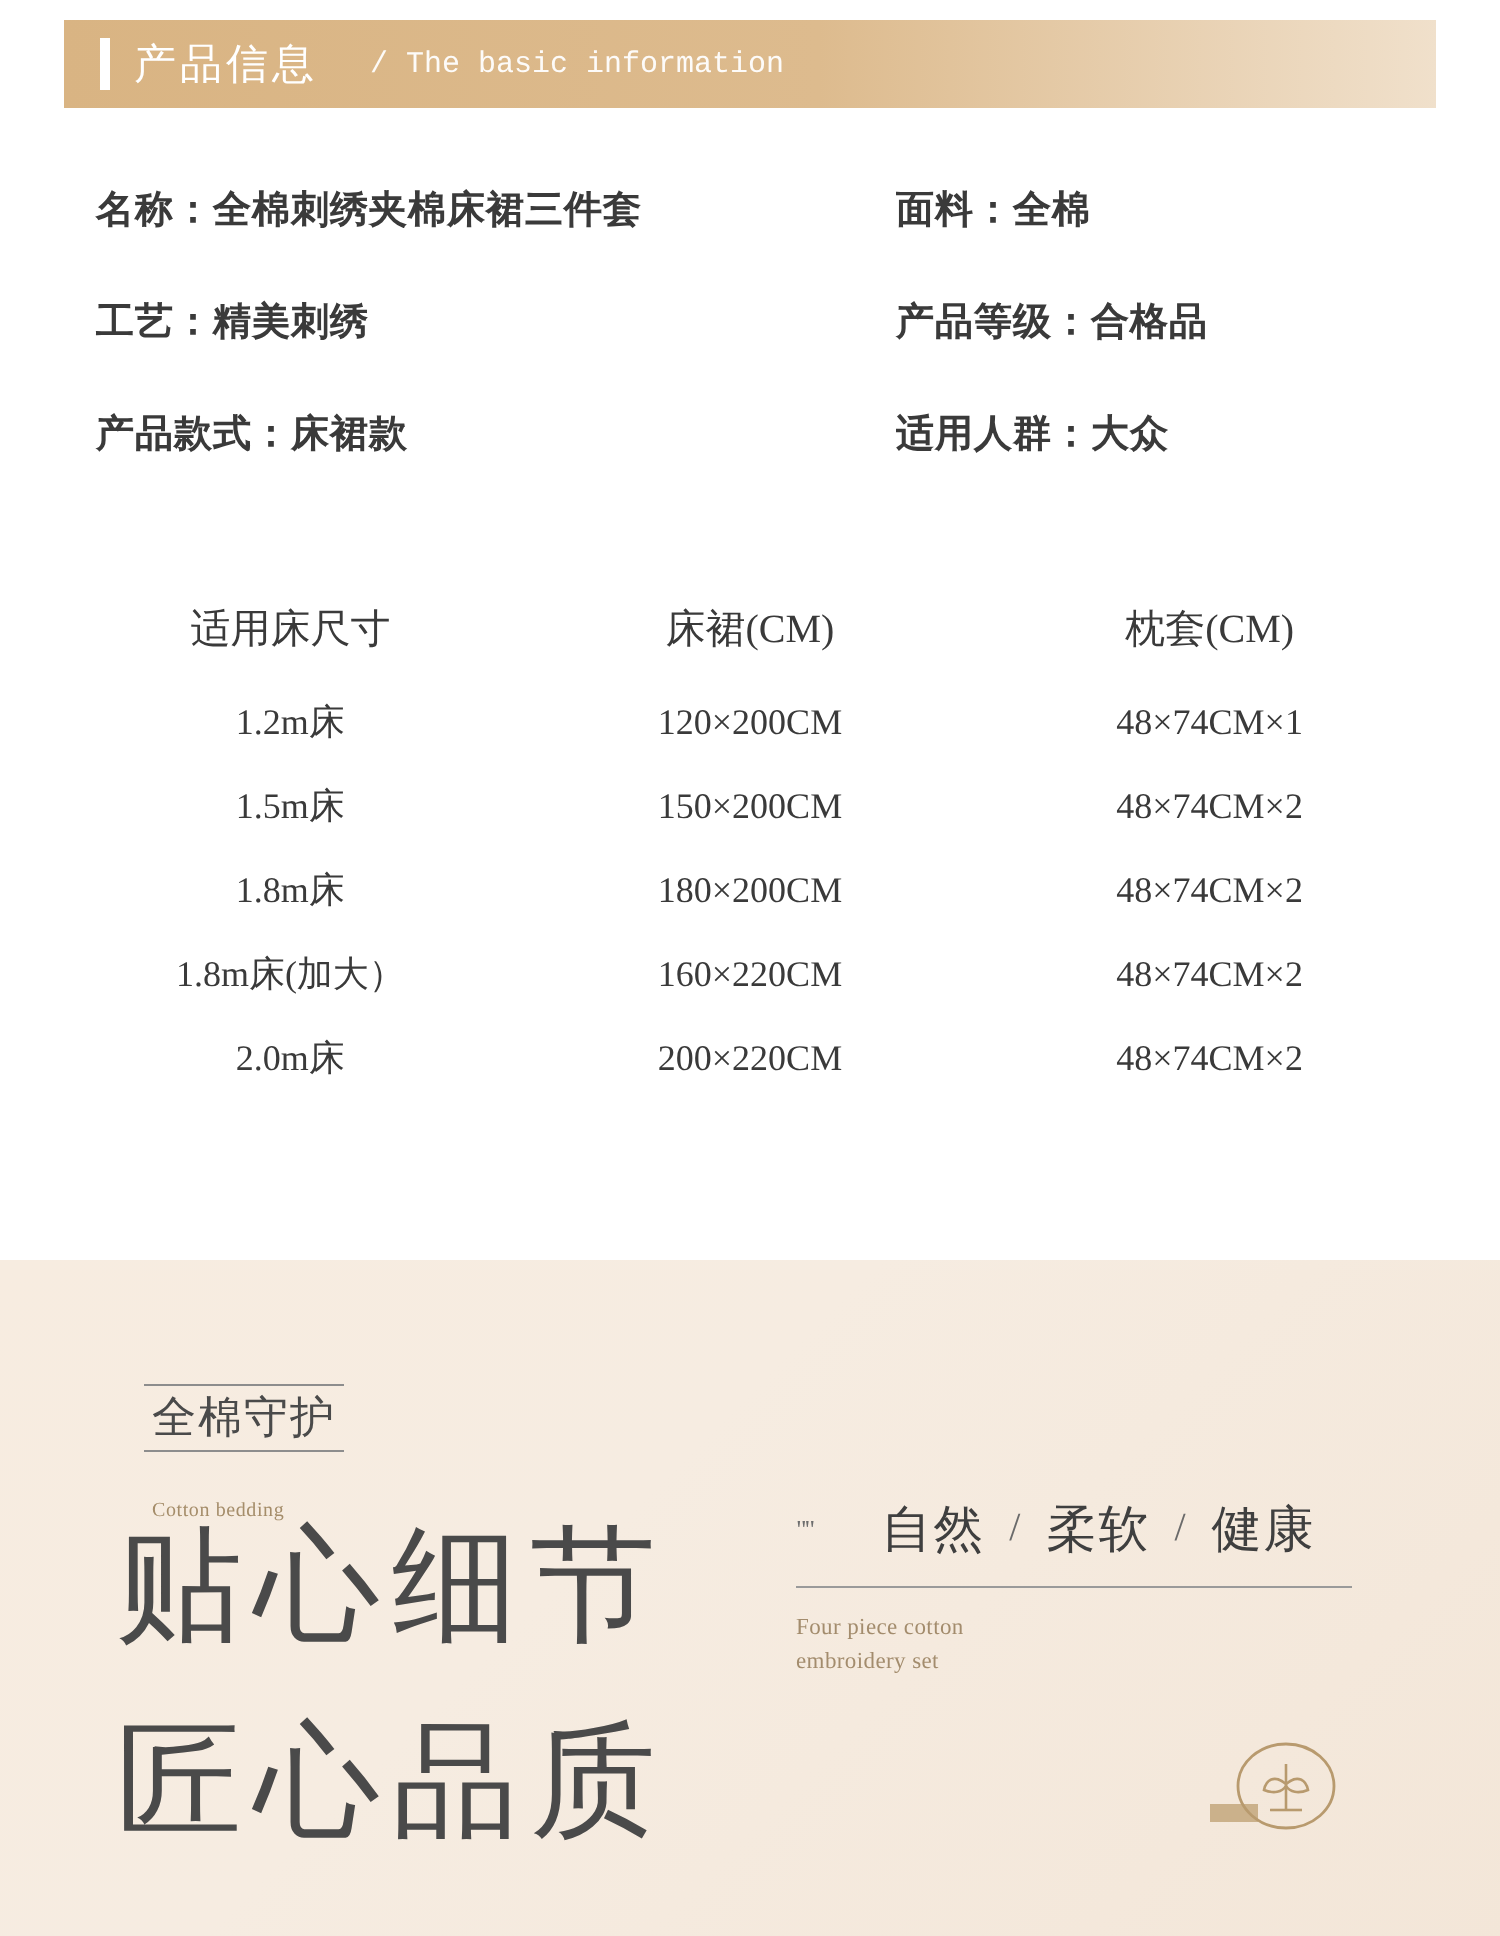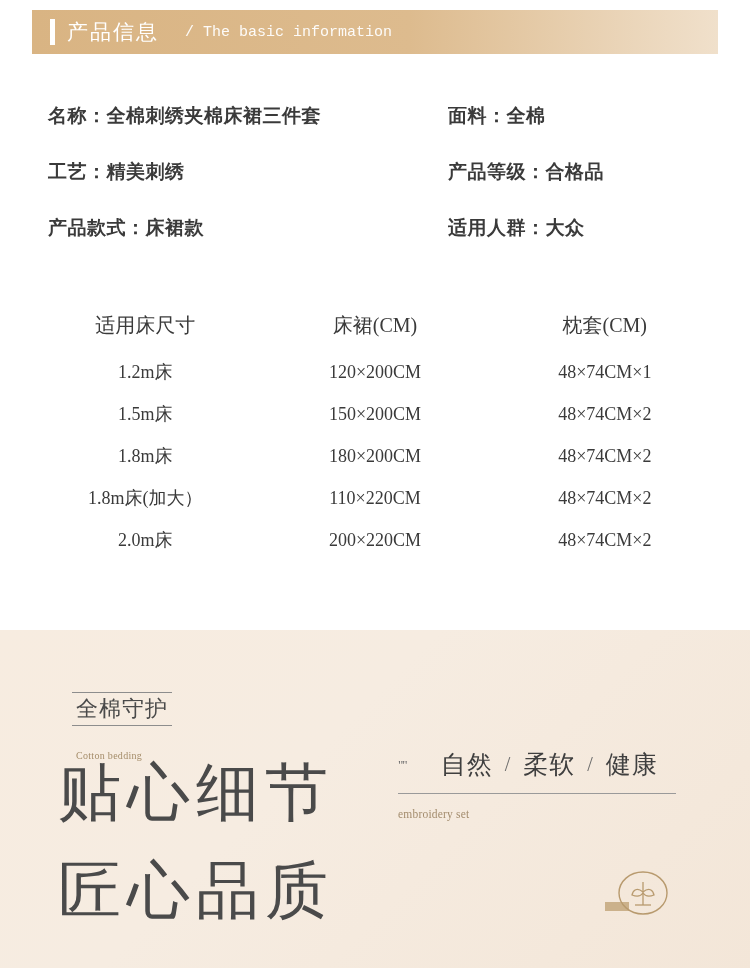--- a/index.html
+++ b/index.html
@@ -14,21 +14,21 @@
     position: relative;
     width: 750px;
     height: 968px;
     background: #ffffff;
   }
 
   
   .section-bar {
     position: relative;
     height: 44px;
-    margin: 15px 32px;
+    margin: 4px 32px;
     background: linear-gradient(to right, #d9b483 0%, #ddbb8e 55%, #f0e0cb 100%);
     display: flex;
     align-items: center;
   }
   .section-bar .accent {
     width: 5px;
     height: 26px;
     background: #ffffff;
     margin-left: 18px;
     margin-right: 12px;
@@ -229,21 +229,21 @@
           <td>150×200CM</td>
           <td>48×74CM×2</td>
         </tr>
         <tr>
           <td>1.8m床</td>
           <td>180×200CM</td>
           <td>48×74CM×2</td>
         </tr>
         <tr>
           <td>1.8m床(加大）</td>
-          <td>110×220CM</td>
+          <td>160×220CM</td>
           <td>48×74CM×2</td>
         </tr>
         <tr>
           <td>2.0m床</td>
           <td>200×220CM</td>
           <td>48×74CM×2</td>
         </tr>
       </tbody>
     </table>
   </div>
@@ -261,20 +261,21 @@
         <div class="keywords">
           <span class="mark">""</span>
           <span>自然</span>
           <span class="sep">/</span>
           <span>柔软</span>
           <span class="sep">/</span>
           <span>健康</span>
         </div>
         <div class="kw-rule"></div>
         <div class="sub-en">
+          <div>Four piece cotton</div>
           <div>embroidery set</div>
         </div>
       </div>
 
       <div class="emblem-bar"></div>
       <div class="emblem">
         <svg width="70" height="56" viewBox="0 0 70 56" fill="none" xmlns="http://www.w3.org/2000/svg">
           <ellipse cx="35" cy="28" rx="24" ry="21" stroke="#b89a6e" stroke-width="1.4" fill="none"></ellipse>
           <path d="M35 17 L35 40" stroke="#b89a6e" stroke-width="1.3"></path>
           <path d="M35 27 C29 22 25 25 24 30 C29 32 33 31 35 28" stroke="#b89a6e" stroke-width="1.3" fill="none"></path>

